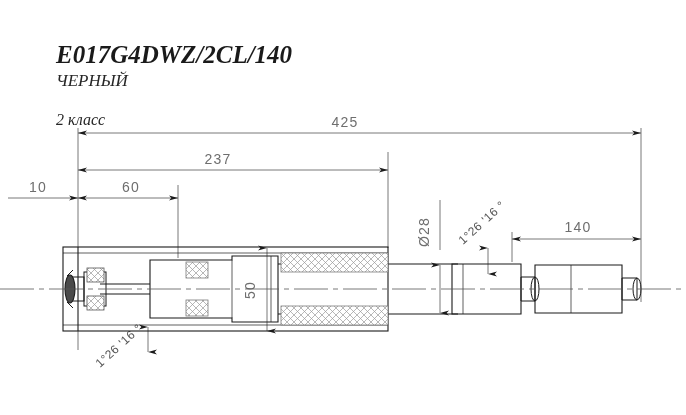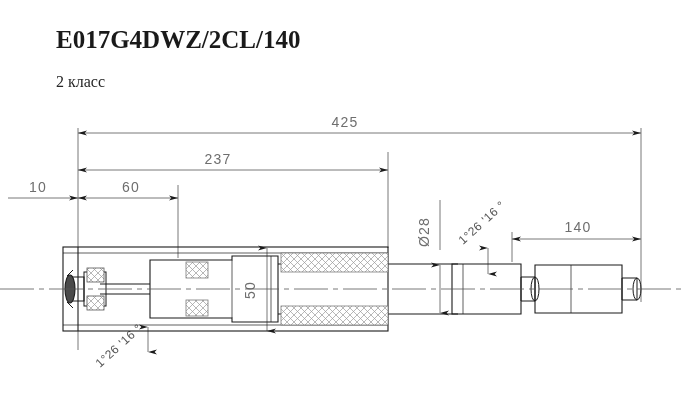--- a/index.html
+++ b/index.html
@@ -16,22 +16,23 @@
   }
   #drawing-root {
     position: absolute;
     left: 0; top: 0;
     width: 686px;
     height: 415px;
   }
   .title-block {
     position: absolute;
     left: 56px;
-    top: 26px;
+    top: 41px;
     width: 480px;
+    font-style: italic;
   }
   .part-code {
     font-family: "Liberation Serif", serif;
     font-weight: bold;
     font-size: 25px;
     letter-spacing: 0px;
     color: #1a1a1a;
     line-height: 27px;
     white-space: nowrap;
   }
@@ -67,20 +68,21 @@
     letter-spacing: 0.6px;
   }
 </style>
 </head>
 <body>
 
 <div id="drawing-root">
 
   <div class="title-block">
     <div class="part-code">E017G4DWZ/2CL/140</div>
+    <div class="part-color">ЧЕРНЫЙ</div>
     <div class="part-class">2 класс</div>
   </div>
 
   <svg class="drawing-svg" width="686" height="415" viewBox="0 0 686 415">
     <defs>
       <marker id="arrL" markerWidth="10" markerHeight="7" refX="9" refY="3.5" orient="auto" markerUnits="userSpaceOnUse">
         <path d="M9,3.5 L0,1.1 L2.4,3.5 L0,5.9 Z" fill="#1a1a1a"></path>
       </marker>
       <marker id="arrR" markerWidth="10" markerHeight="7" refX="1" refY="3.5" orient="auto" markerUnits="userSpaceOnUse">
         <path d="M1,3.5 L10,1.1 L7.6,3.5 L10,5.9 Z" fill="#1a1a1a"></path>

